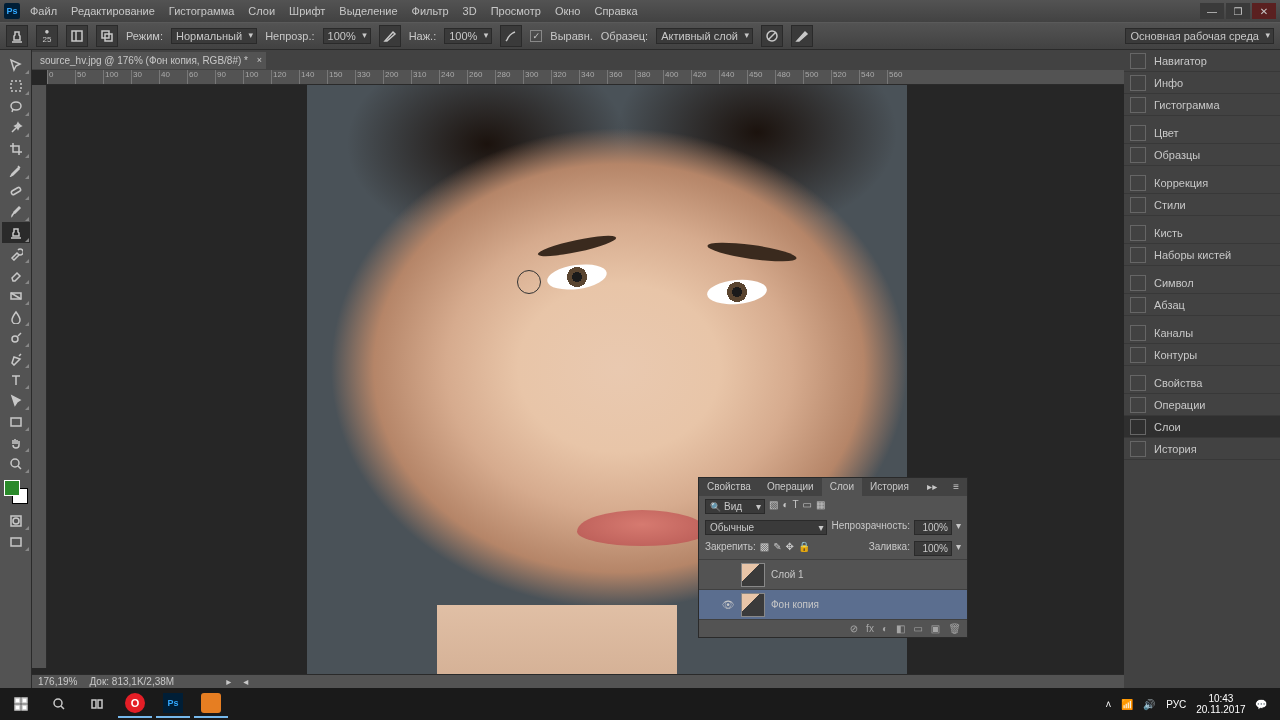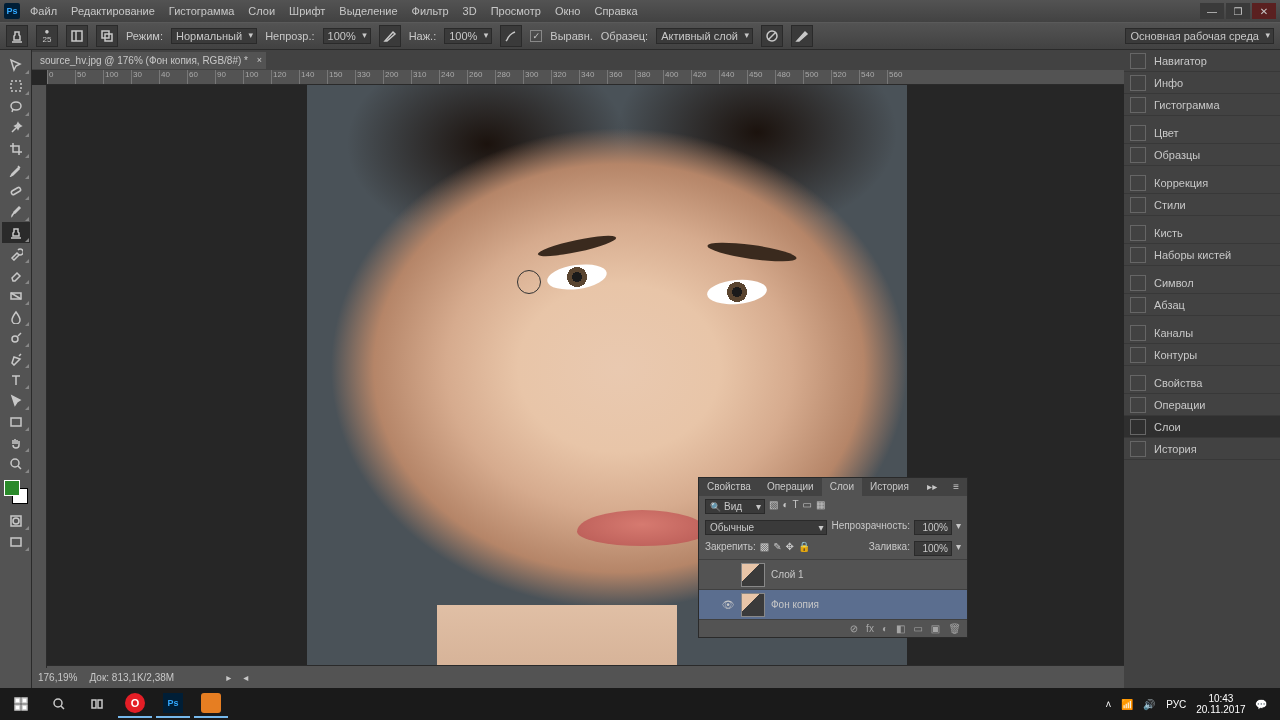--- a/index.html
+++ b/index.html
@@ -39,21 +39,21 @@
 radial-gradient(ellipse 200px 140px at 30% 10%,#1b120d,transparent 70%),
 radial-gradient(ellipse 200px 140px at 75% 8%,#1b120d,transparent 70%),
 #4a5258}
 .eye1{position:absolute;left:500px;top:180px;width:60px;height:24px;background:radial-gradient(circle at 50% 50%,#1a1a1a 0 5px,#5a4530 5px 10px,#fff 10px 100%);border-radius:50%;transform:rotate(-8deg)}
 .eye2{position:absolute;left:660px;top:195px;width:60px;height:24px;background:radial-gradient(circle at 50% 50%,#1a1a1a 0 5px,#5a4530 5px 10px,#fff 10px 100%);border-radius:50%;transform:rotate(-5deg)}
 .brow1{position:absolute;left:490px;top:155px;width:80px;height:12px;background:#3a2a1e;border-radius:50%;transform:rotate(-12deg)}
 .brow2{position:absolute;left:660px;top:160px;width:90px;height:14px;background:#3a2a1e;border-radius:50%;transform:rotate(8deg)}
 .lips{position:absolute;left:530px;top:425px;width:130px;height:36px;background:radial-gradient(ellipse at 50% 40%,#d67a70,#b85a55);border-radius:50% 50% 50% 50%/60% 60% 40% 40%}
 .neck{position:absolute;left:390px;top:520px;width:240px;height:150px;background:linear-gradient(#e0bfa5,#c9a286)}
 .brush-cursor{position:absolute;left:470px;top:185px;width:24px;height:24px;border:1px solid #333;border-radius:50%}
-.statusbar{height:23px;background:#535353;border-top:1px solid #2a2a2a;display:flex;align-items:center;padding:0 6px;font-size:10px;gap:12px}
+.statusbar{height:14px;background:#535353;border-top:1px solid #2a2a2a;display:flex;align-items:center;padding:0 6px;font-size:10px;gap:12px}
 .rpanel{width:156px;background:#424242;display:flex;flex-direction:column}
 .rpanel .item{height:22px;display:flex;align-items:center;gap:8px;padding:0 6px;cursor:pointer;border-bottom:1px solid #383838}
 .rpanel .item.sel{background:#2f2f2f}
 .rpanel .ico{width:16px;height:16px;border:1px solid #666;display:flex;align-items:center;justify-content:center;font-size:9px}
 .rpanel .sep{height:6px}
 .layers-panel{position:absolute;right:156px;bottom:50px;width:270px;background:#535353;border:1px solid #2a2a2a;font-size:10px}
 .lp-tabs{display:flex;background:#424242;height:18px}
 .lp-tabs span{padding:3px 8px;cursor:pointer}
 .lp-tabs span.act{background:#535353}
 .lp-row{display:flex;align-items:flex-start;gap:4px;padding:3px 6px}

